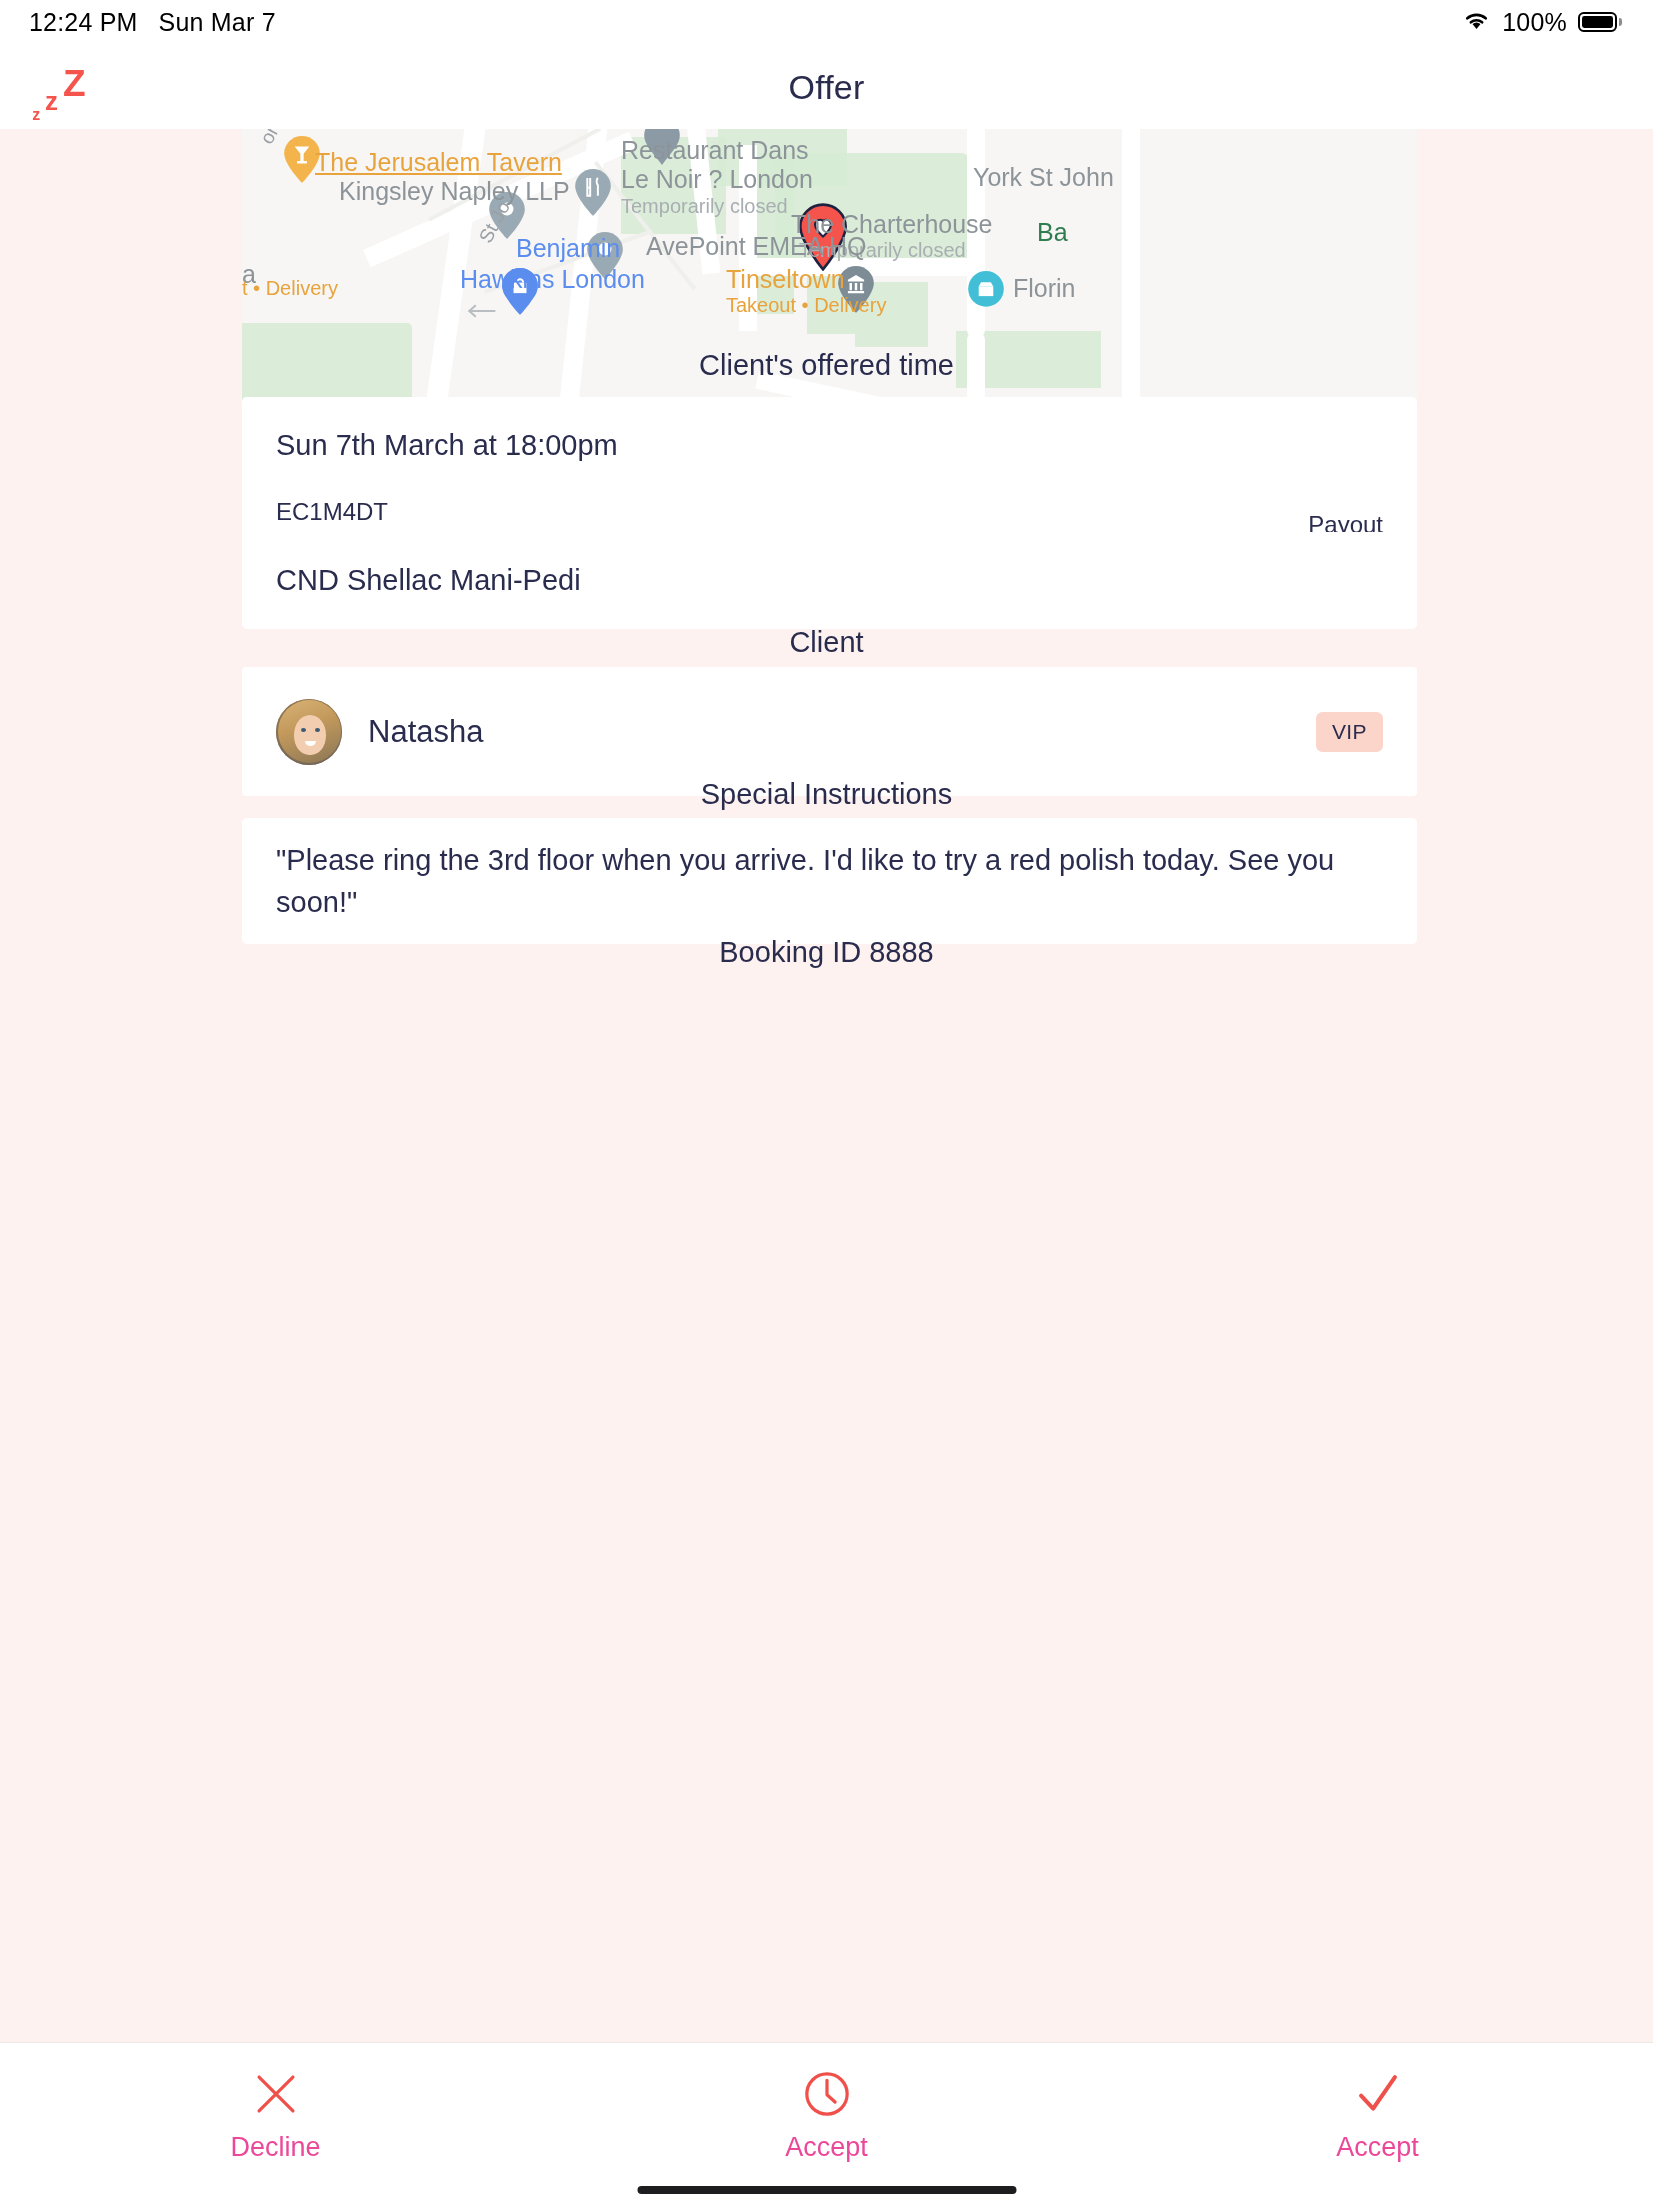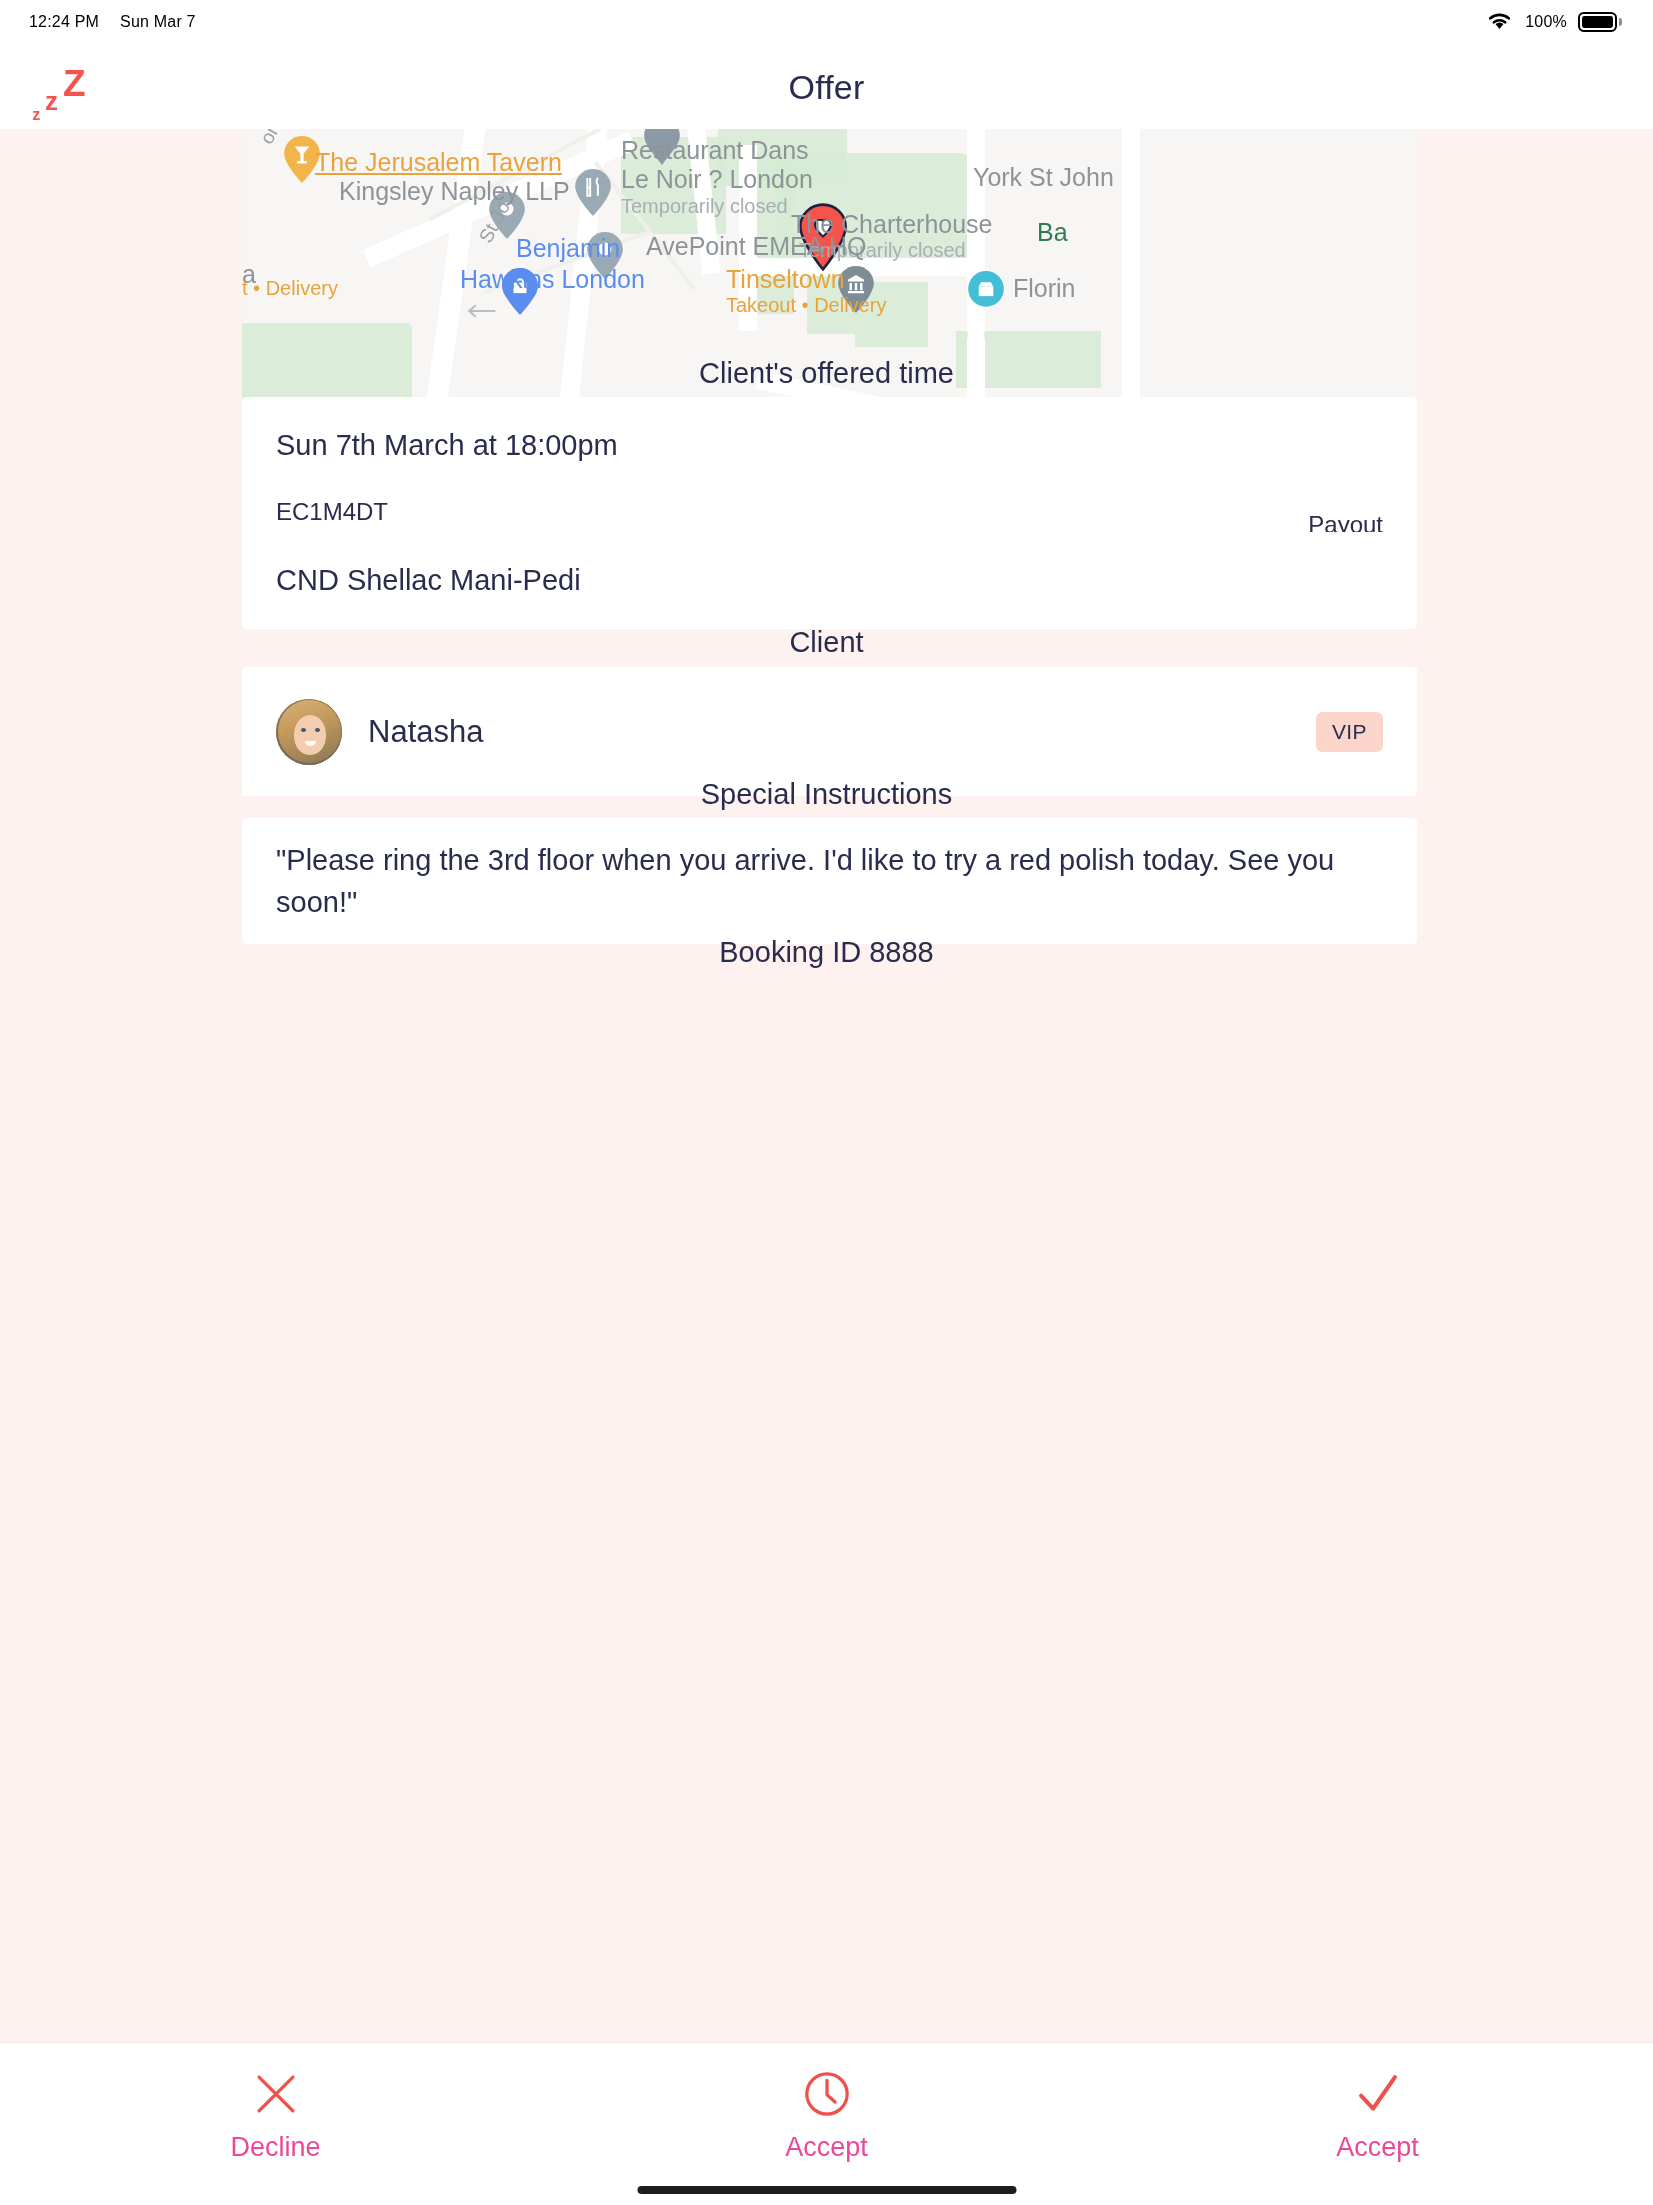--- a/index.html
+++ b/index.html
@@ -9,21 +9,21 @@
     font-family:"Liberation Sans", sans-serif;
     -webkit-font-smoothing:antialiased;
     overflow:hidden;
   }
 
   
   .status-bar{
     position:absolute; top:0; left:0; width:1653px; height:44px;
     display:flex; align-items:center; justify-content:space-between;
     padding:0 31px 0 29px; background:#FFFFFF;
-    font-size:16px; color:#000; letter-spacing:0.2px;
+    font-size:25px; color:#000; letter-spacing:0.2px;
   }
   .status-left{ display:flex; align-items:center; gap:21px; }
   .status-right{ display:flex; align-items:center; gap:11.3px; }
   .wifi-icon{ display:block; }
   .battery{ display:flex; align-items:center; }
   .battery-body{
     width:39px; height:19.4px; border:2.4px solid #000; border-radius:5.7px;
     padding:2px; display:flex;
   }
   .battery-fill{ flex:1; background:#000; border-radius:2.4px; }
@@ -315,21 +315,21 @@
         <div class="addr-main">Farringdon</div>
         <div class="addr-sub">EC1M4DT</div>
       </div>
       <div>
         <div class="pay-main">£54.00</div>
         <div class="pay-sub">Payout</div>
       </div>
     </div>
   </div>
 
-  <div class="section-title" style="top:228px;">Client's offered time</div>
+  <div class="section-title" style="top:220px;">Client's offered time</div>
   <div class="panel" style="top:268px; height:97px;">
     <div class="panel-text">Sun 7th March at 18:00pm</div>
   </div>
 
   <div class="panel" style="top:403px; height:97px;">
     <div class="panel-text">CND Shellac Mani-Pedi</div>
   </div>
 
   <div class="section-title" style="top:497px;">Client</div>
   <div class="client-panel" style="top:538px;">

